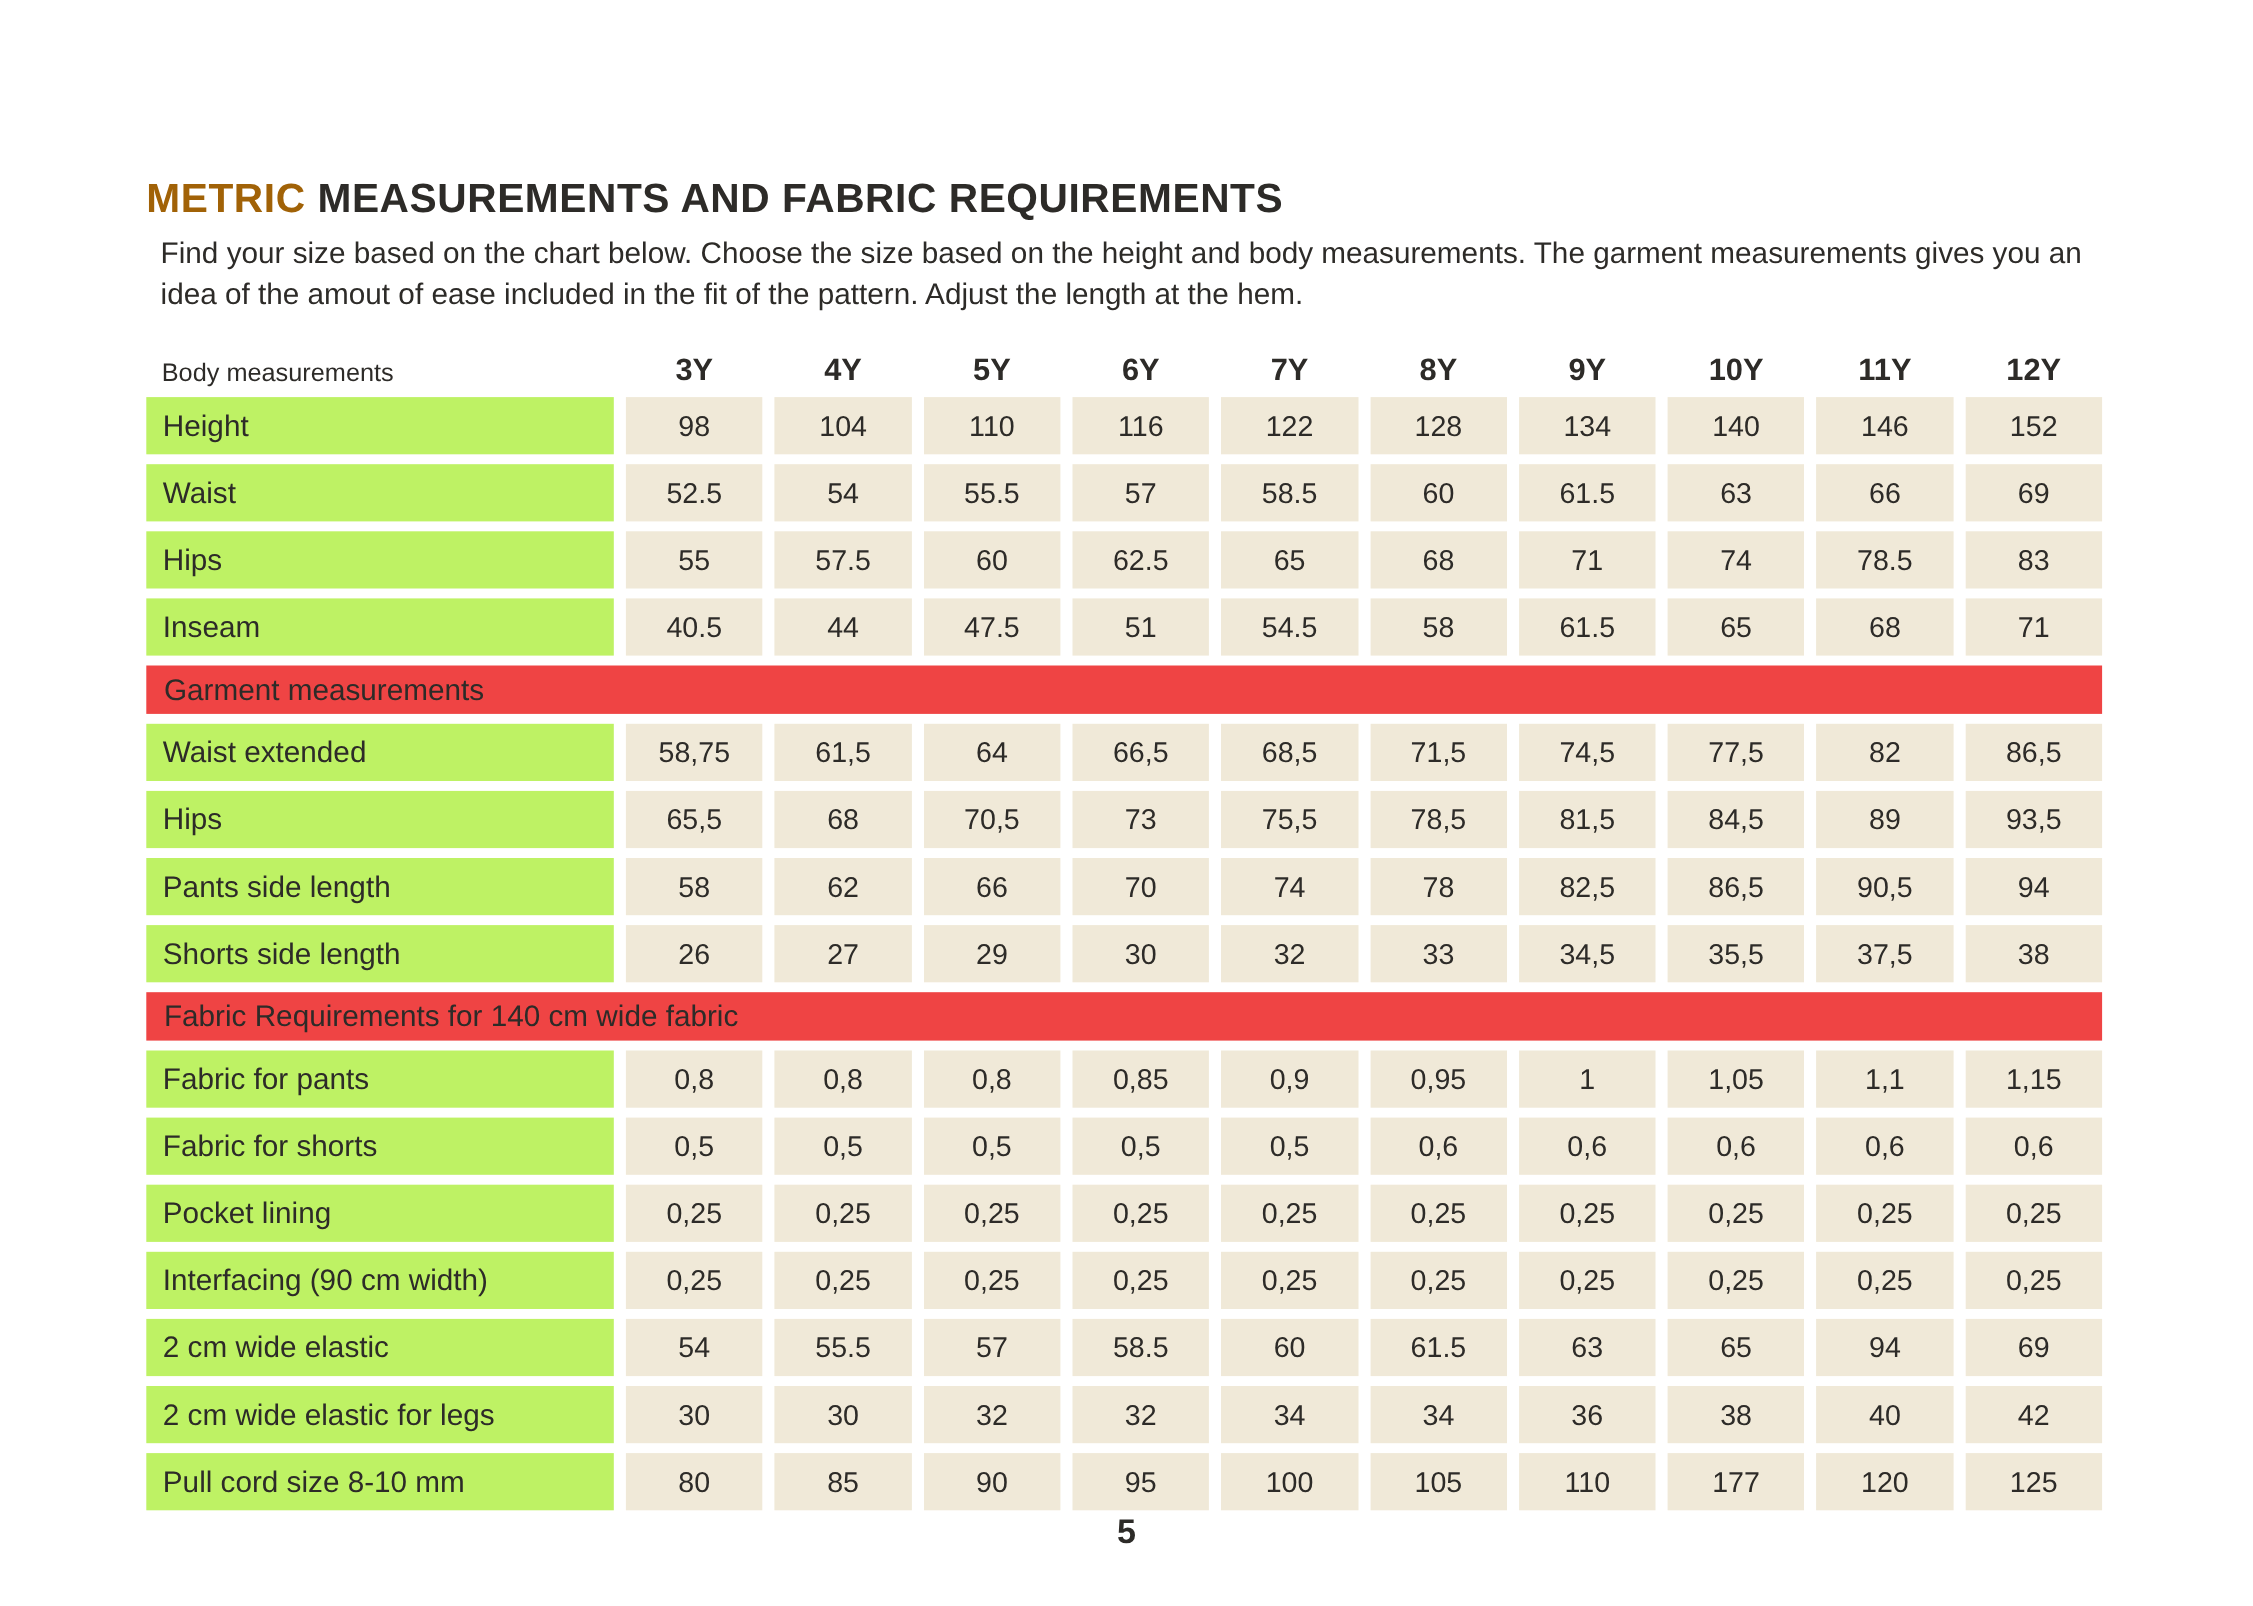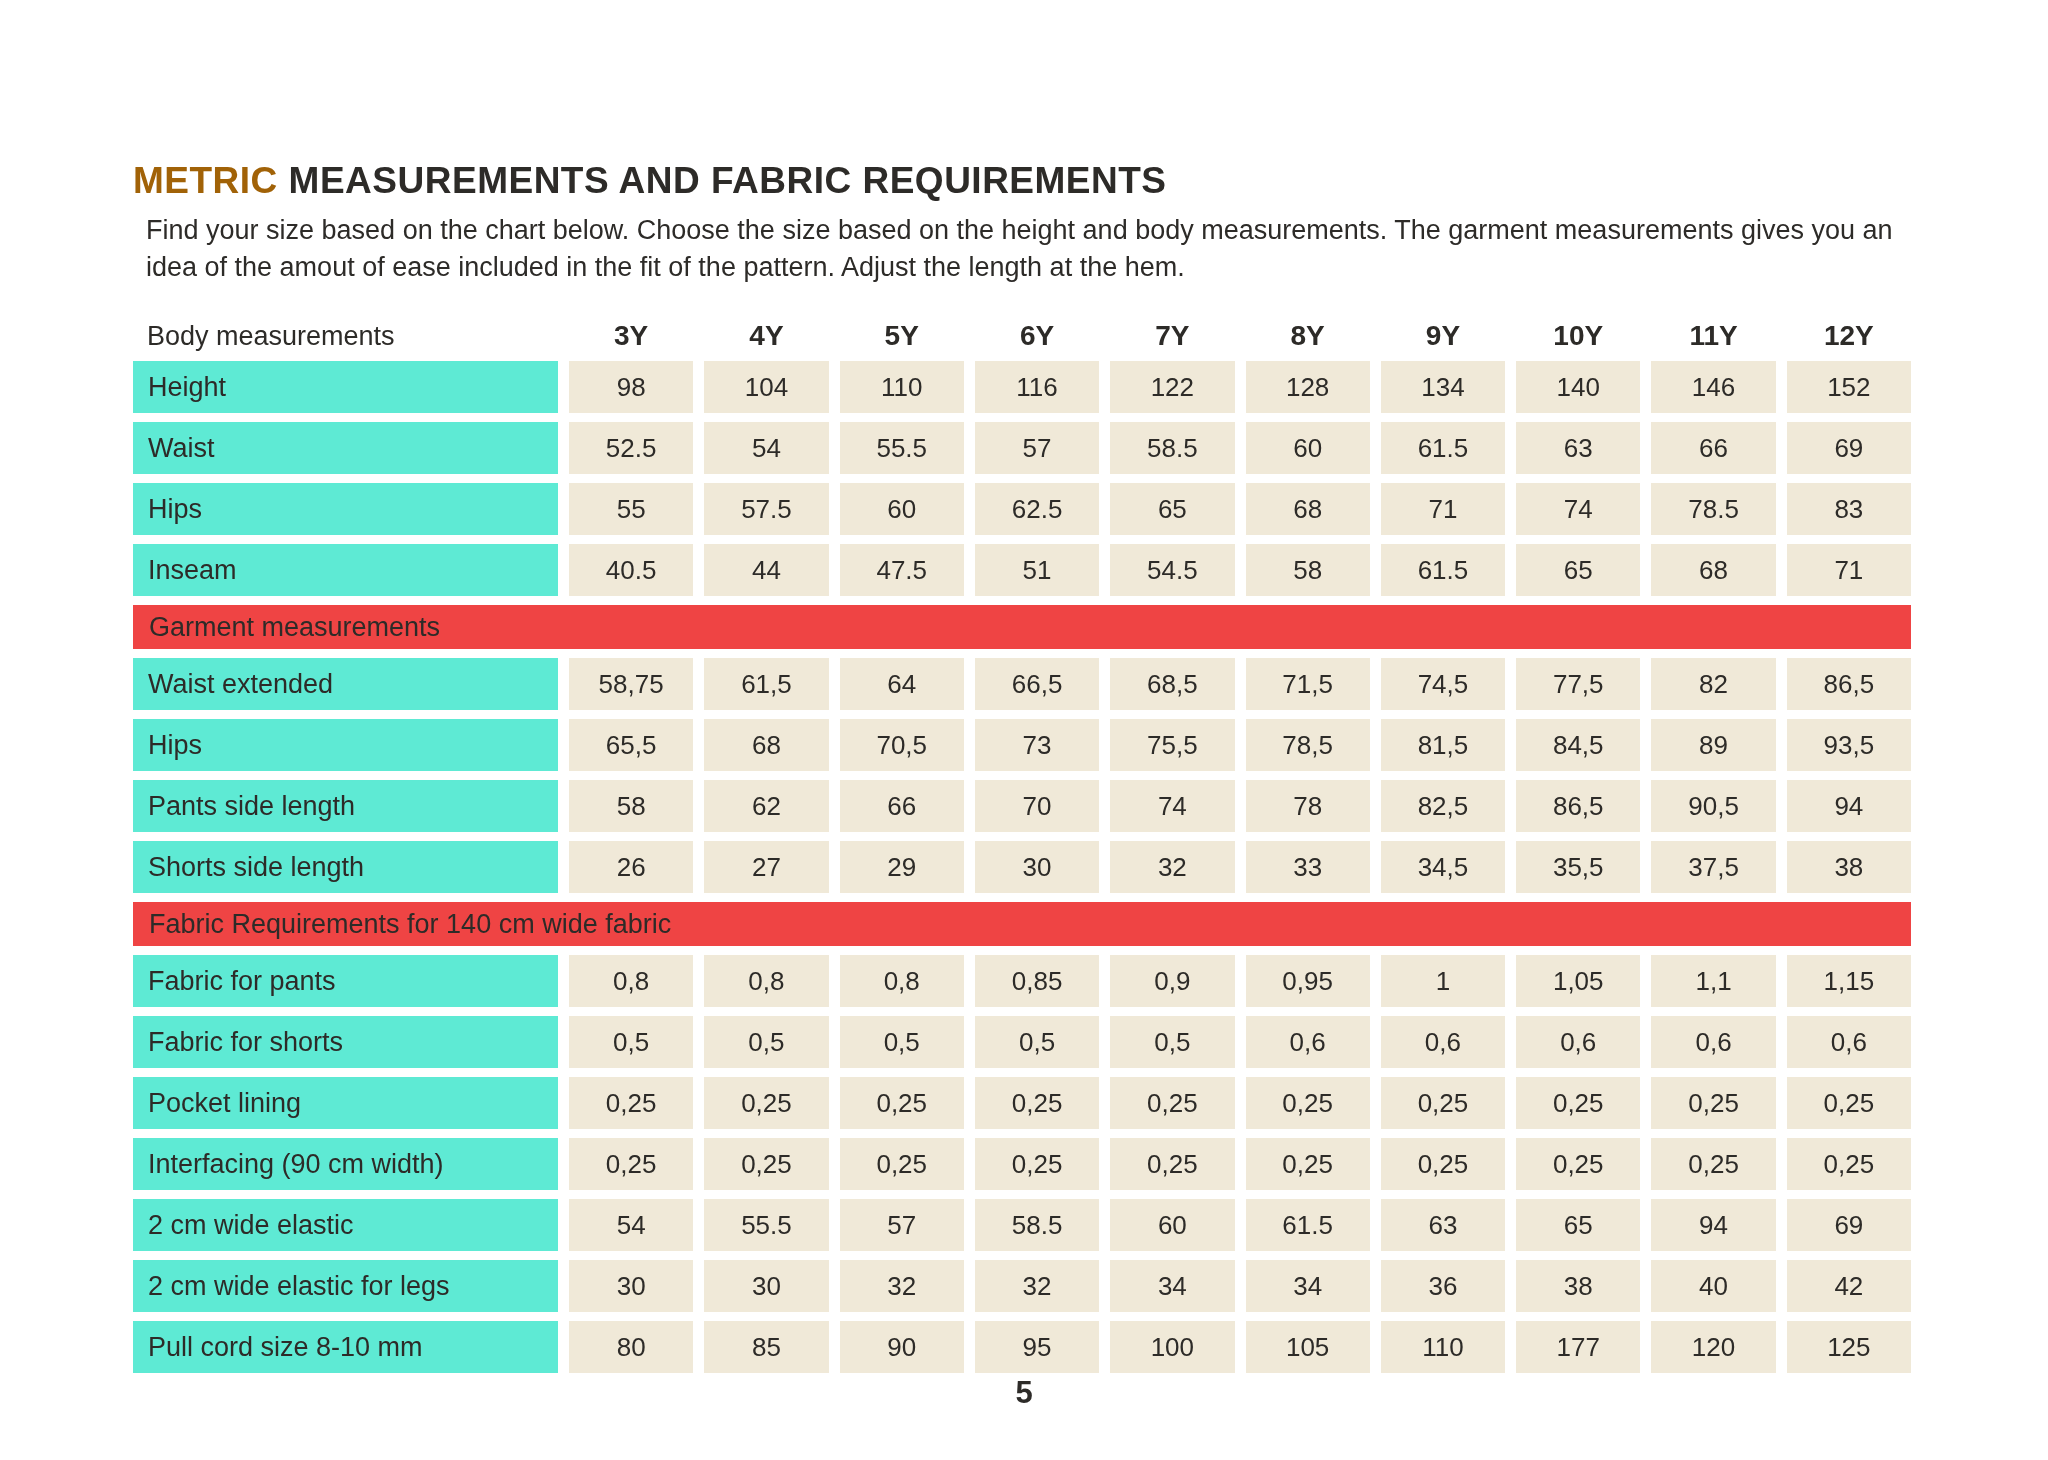--- a/index.html
+++ b/index.html
@@ -43,41 +43,41 @@
     display: grid;
     grid-template-columns: 425px repeat(10, 1fr);
     column-gap: 11px;
     row-gap: 9px;
     width: 100%;
   }
   .hdr-cell {
     height: 42px;
     display: flex;
     align-items: flex-end;
-    font-size: 27px;
+    font-size: 23px;
   }
   .hdr-label { padding-left: 14px; font-weight: 400; }
   .hdr-size {
     justify-content: center;
     font-weight: 700;
     font-size: 28px;
   }
   .section-heading {
     grid-column: 1 / -1;
     height: 44px;
     display: flex;
     align-items: center;
     padding-left: 16px;
     font-size: 27px;
     font-weight: 400;
     background: #ef4444;
   }
   .row-label {
     height: 52px;
-    background: #5eead4;
+    background: #bef264;
     display: flex;
     align-items: center;
     padding-left: 15px;
     font-size: 27px;
   }
   .cell {
     height: 52px;
     background: #f0e9d8;
     display: flex;
     align-items: center;

